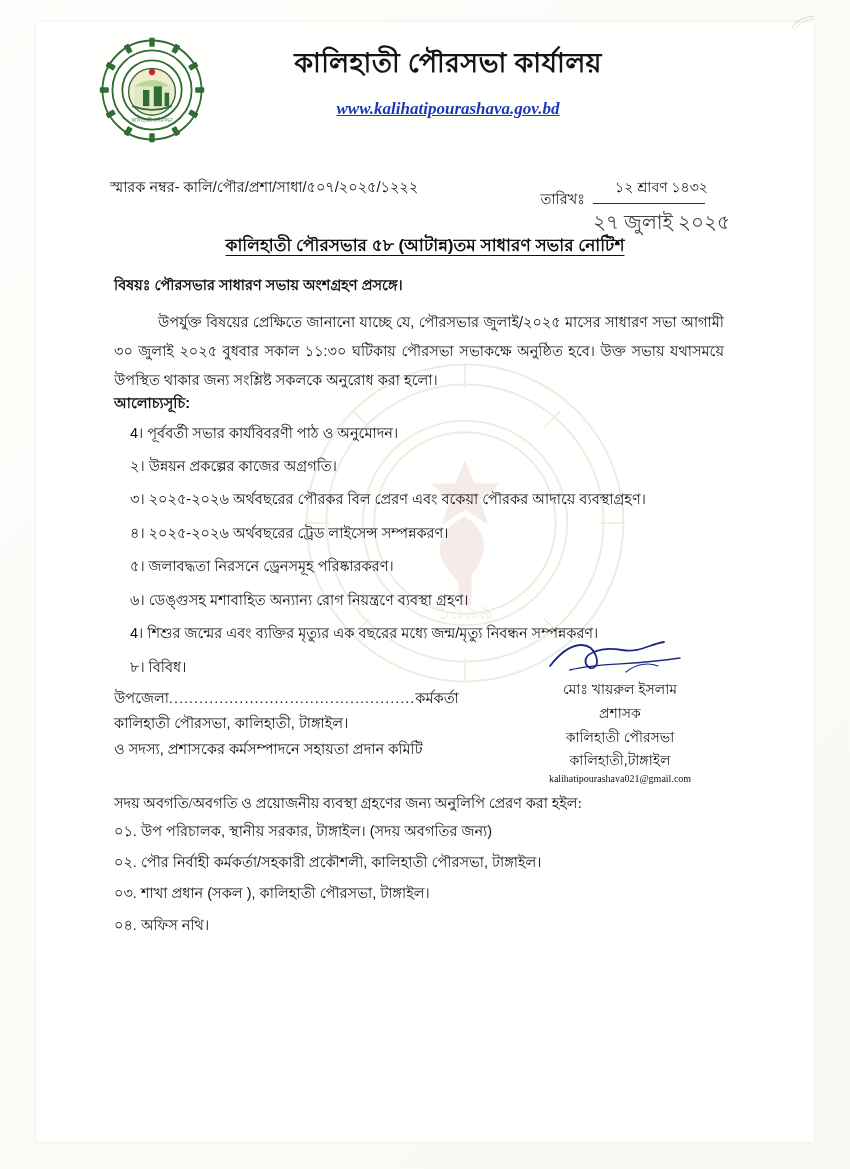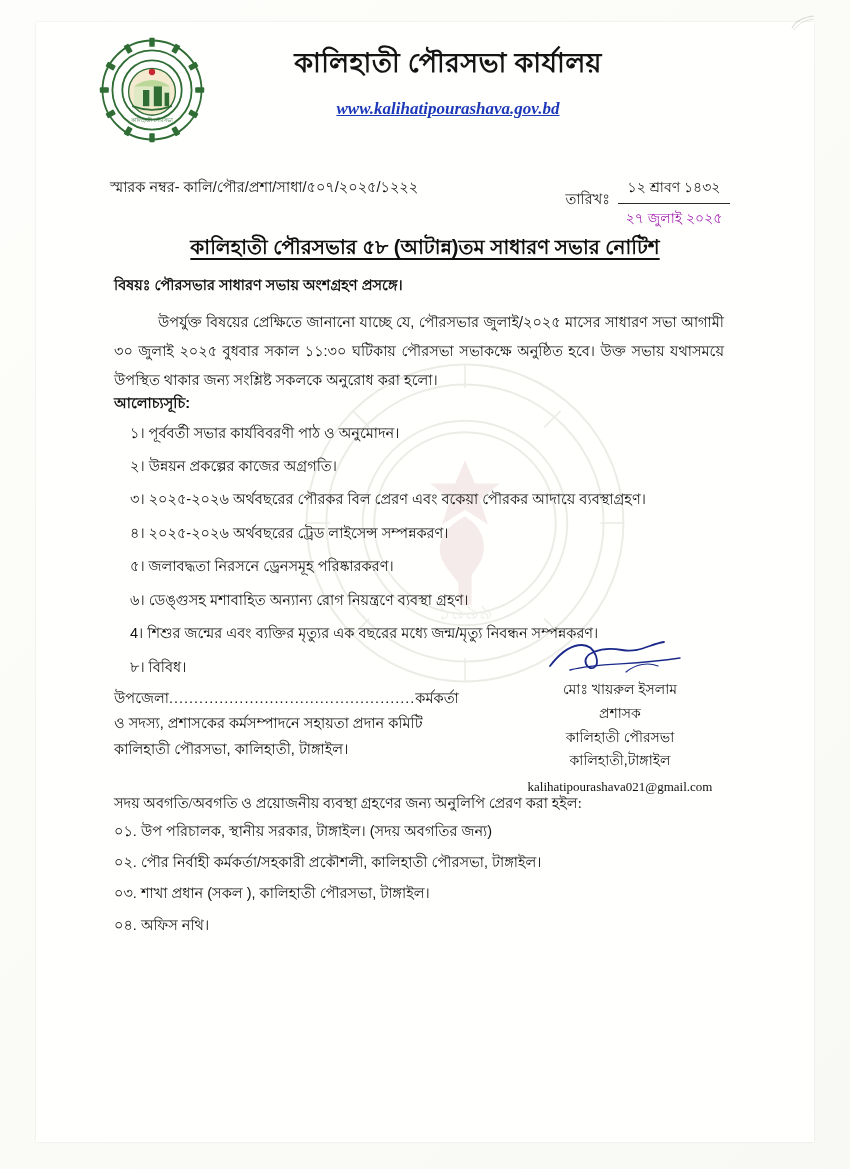--- a/index.html
+++ b/index.html
@@ -130,32 +130,33 @@
     color: #141414;
     padding-bottom: 2px;
   }
   .date-divider {
     height: 1px;
     background: #2a2a2a;
     width: 112px;
     margin: 1px 0 3px;
   }
   .date-line2 {
-    font-size: 14px;
-    color: #a21caf;
+    font-size: 20px;
+    color: #404040;
+    font-family: Liberation Serif, serif;
   }
 
   
   .doc-title {
     position: absolute;
     left: 0;
     right: 0;
     top: 232px;
     text-align: center;
-    font-size: 20px;
+    font-size: 17px;
     font-weight: bold;
     color: #101010;
     text-decoration: underline;
     text-underline-offset: 4px;
   }
 
   
   .subject {
     position: absolute;
     left: 114px;
@@ -221,24 +222,24 @@
     font-size: 14px;
     color: #111;
     line-height: 1.7;
   }
   .sign-office1, .sign-office2 {
     font-size: 14px;
     color: #111;
     line-height: 1.7;
   }
   .sign-email {
-    font-size: 13px;
+    font-size: 10px;
     color: #111;
     font-family: "Liberation Serif", serif;
-    margin-top: 6px;
+    margin-top: 0;
   }
 
   
   .receiver {
     position: absolute;
     left: 114px;
     top: 686px;
     width: 380px;
   }
   .receiver div {
@@ -376,21 +377,21 @@
   </div>
 
   <div class="doc-title">কালিহাতী পৌরসভার ৫৮ (আটান্ন)তম সাধারণ সভার নোটিশ</div>
 
   <div class="subject">বিষয়ঃ পৌরসভার সাধারণ সভায় অংশগ্রহণ প্রসঙ্গে।</div>
 
   <div class="para">উপর্যুক্ত বিষয়ের প্রেক্ষিতে জানানো যাচ্ছে যে, পৌরসভার জুলাই/২০২৫ মাসের সাধারণ সভা আগামী ৩০ জুলাই ২০২৫ বুধবার সকাল ১১:৩০ ঘটিকায় পৌরসভা সভাকক্ষে অনুষ্ঠিত হবে। উক্ত সভায় যথাসময়ে উপস্থিত থাকার জন্য সংশ্লিষ্ট সকলকে অনুরোধ করা হলো।</div>
 
   <div class="agenda-head">আলোচ্যসূচি:</div>
   <ul class="agenda-list">
-    <li>১। পূর্ববর্তী সভার কার্যবিবরণী পাঠ ও অনুমোদন।</li>
+    <li>4। পূর্ববর্তী সভার কার্যবিবরণী পাঠ ও অনুমোদন।</li>
     <li>২। উন্নয়ন প্রকল্পের কাজের অগ্রগতি।</li>
     <li>৩। ২০২৫-২০২৬ অর্থবছরের পৌরকর বিল প্রেরণ এবং বকেয়া পৌরকর আদায়ে ব্যবস্থাগ্রহণ।</li>
     <li>৪। ২০২৫-২০২৬ অর্থবছরের ট্রেড লাইসেন্স সম্পন্নকরণ।</li>
     <li>৫। জলাবদ্ধতা নিরসনে ড্রেনসমূহ পরিষ্কারকরণ।</li>
     <li>৬। ডেঙ্গুসহ মশাবাহিত অন্যান্য রোগ নিয়ন্ত্রণে ব্যবস্থা গ্রহণ।</li>
     <li>4। শিশুর জন্মের এবং ব্যক্তির মৃত্যুর এক বছরের মধ্যে জন্ম/মৃত্যু নিবন্ধন সম্পন্নকরণ।</li>
     <li>৮। বিবিধ।</li>
   </ul>
 
   <div class="sign-block">
@@ -403,22 +404,22 @@
     <div class="sign-role">প্রশাসক</div>
     <div class="sign-office1">কালিহাতী পৌরসভা</div>
     <div class="sign-office2">কালিহাতী,টাঙ্গাইল</div>
     <div class="sign-email">kalihatipourashava021@gmail.com</div>
   </div>
 
   <div class="receiver">
     <div>
       <span>উপজেলা</span><span class="dots">.................................................</span><span>কর্মকর্তা</span>
     </div>
+    <div>কালিহাতী পৌরসভা, কালিহাতী, টাঙ্গাইল।</div>
     <div>ও সদস্য, প্রশাসকের কর্মসম্পাদনে সহায়তা প্রদান কমিটি</div>
-    <div>কালিহাতী পৌরসভা, কালিহাতী, টাঙ্গাইল।</div>
   </div>
 
   <div class="copy-head">সদয় অবগতি/অবগতি ও প্রয়োজনীয় ব্যবস্থা গ্রহণের জন্য অনুলিপি প্রেরণ করা হইল:</div>
   <ul class="copy-list">
     <li>০১. উপ পরিচালক, স্থানীয় সরকার, টাঙ্গাইল। (সদয় অবগতির জন্য)</li>
     <li>০২. পৌর নির্বাহী কর্মকর্তা/সহকারী প্রকৌশলী, কালিহাতী পৌরসভা, টাঙ্গাইল।</li>
     <li>০৩. শাখা প্রধান (সকল ), কালিহাতী পৌরসভা, টাঙ্গাইল।</li>
     <li>০৪. অফিস নথি।</li>
   </ul>
 </div>

